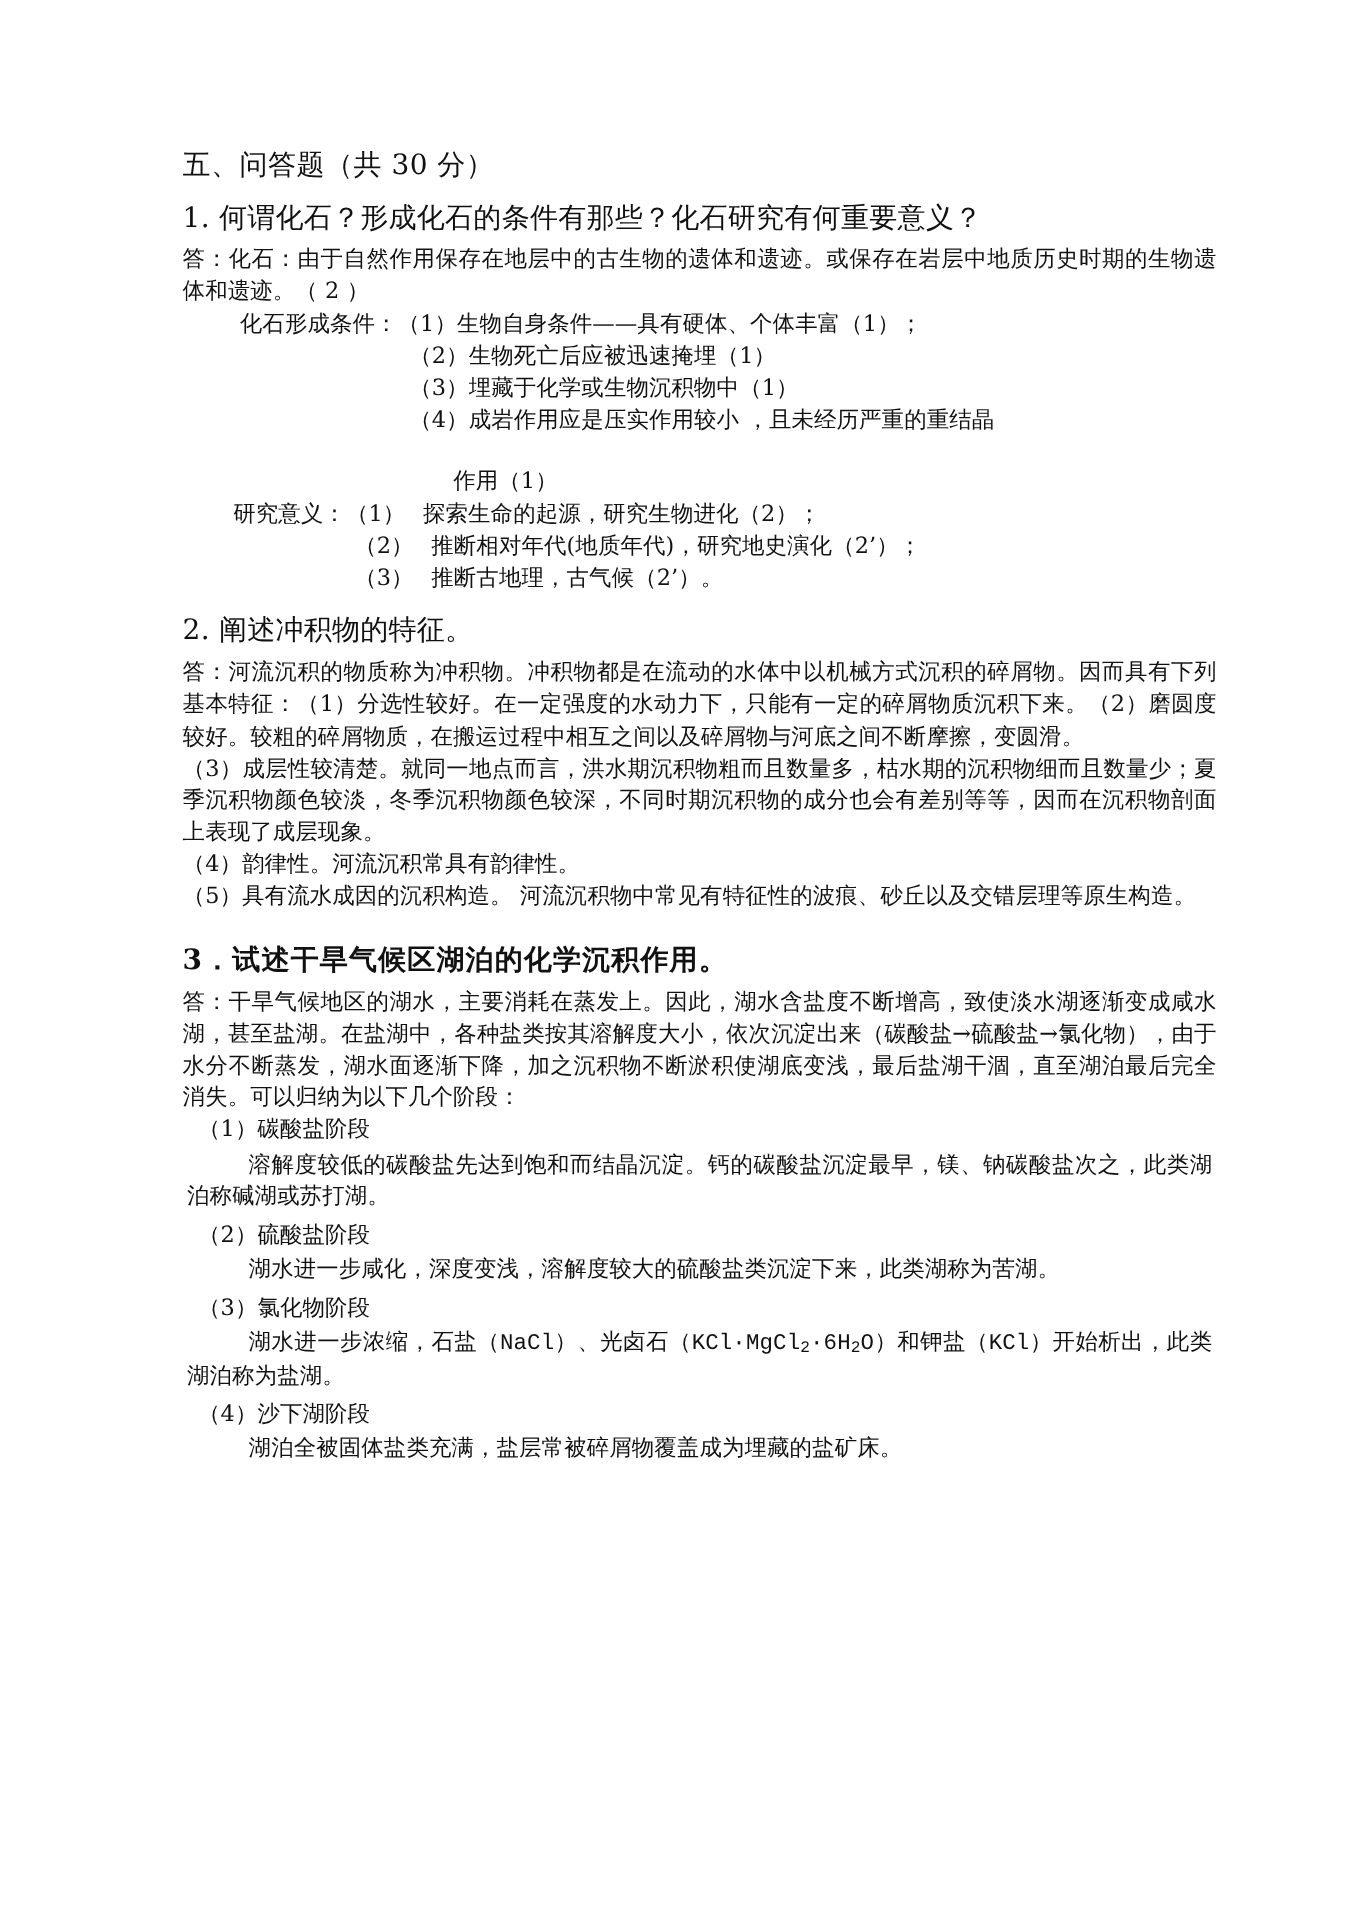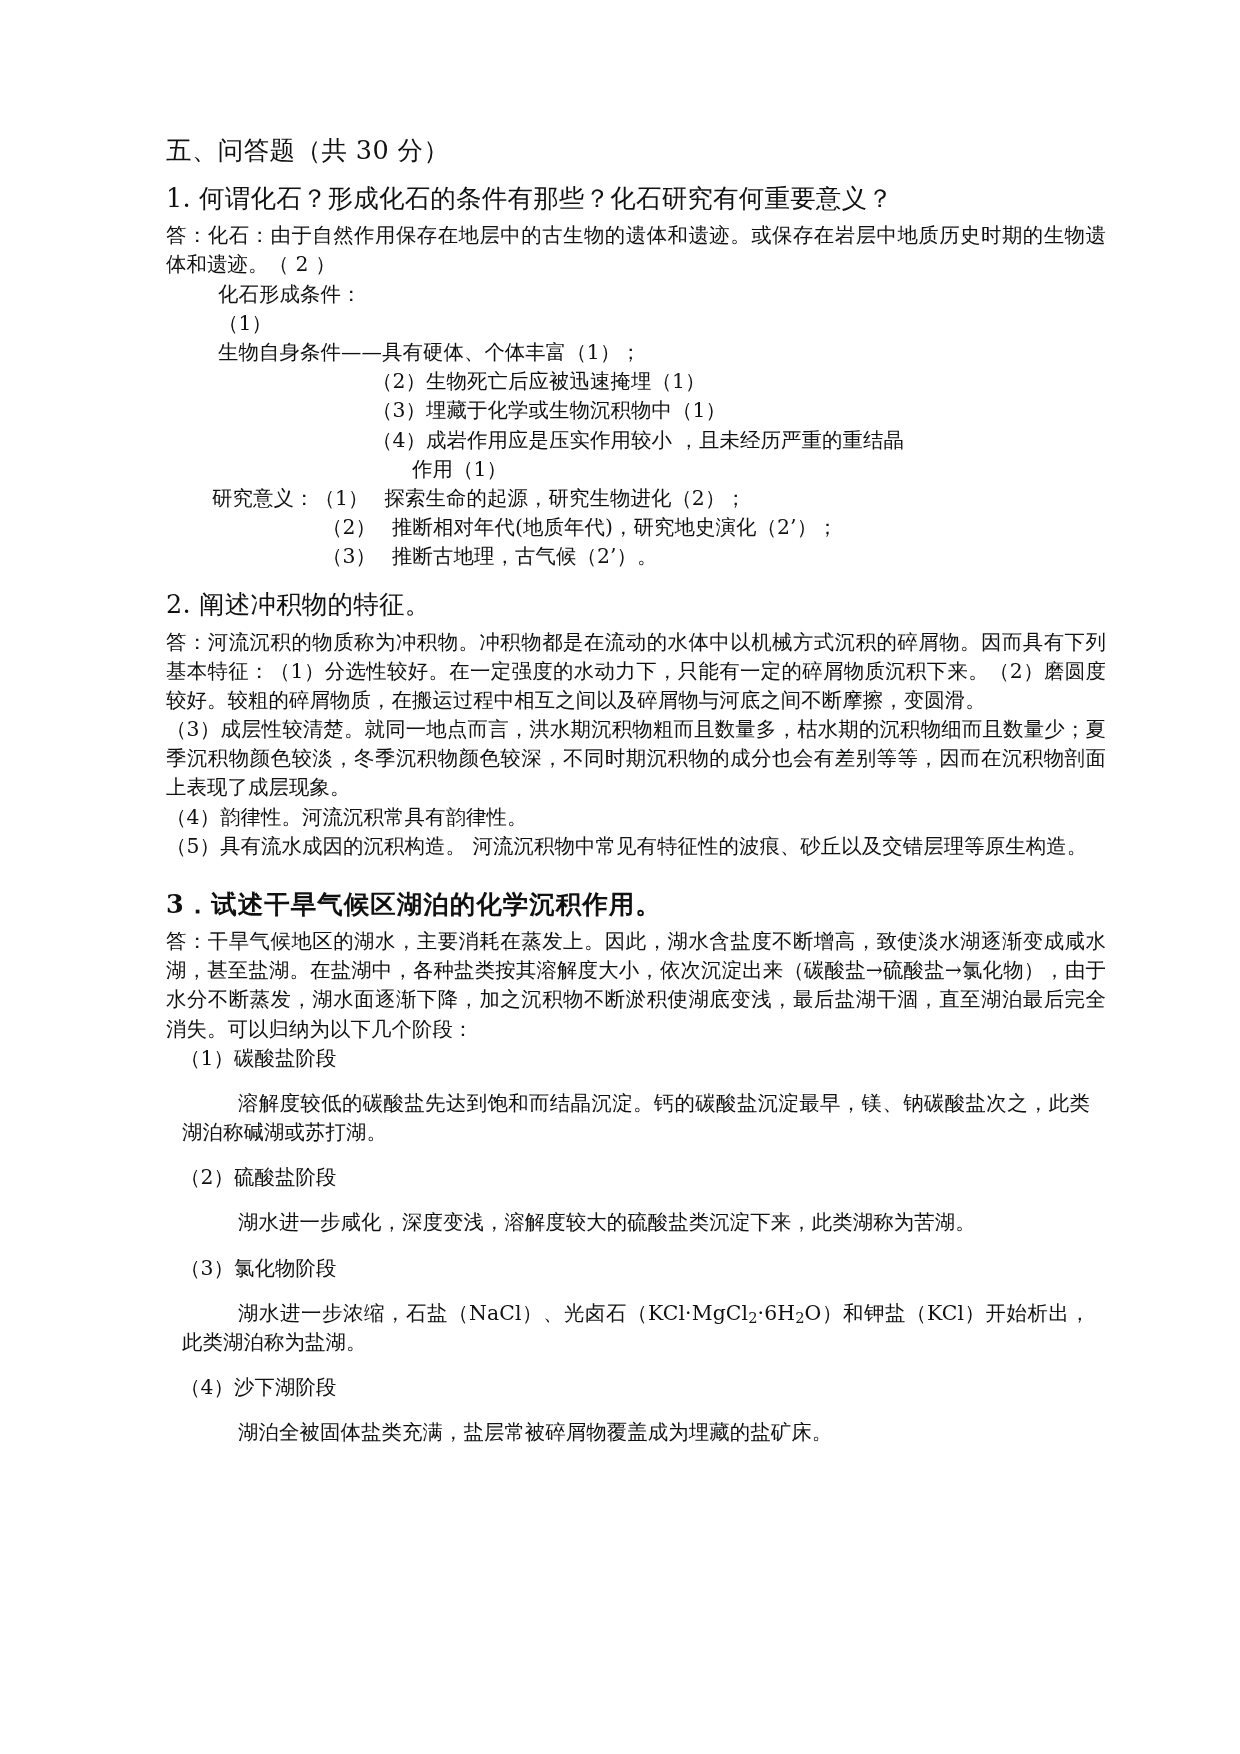--- a/index.html
+++ b/index.html
@@ -69,46 +69,47 @@
     line-height: 1.43;
     letter-spacing: 0.1px;
   }
   .list-row .lead {
     white-space: pre;
     flex: 0 0 auto;
   }
   .list-row .body {
     flex: 1 1 auto;
   }
-  .ind-a { padding-left: 52px; flex-direction: column; }   
+  .ind-a { padding-left: 52px; }   
   .ind-b { padding-left: 206px; }  
   .ind-c { padding-left: 46px; align-items: center; }   
   .ind-d { padding-left: 156px; }  
-  .ind-e { padding-left: 246px; }  
+  .ind-e { padding-left: 246px; margin-top: 27px; }  
 
   .gap-num {
     display: inline-block;
     width: 16px;
   }
 
   
   .stage-head {
     font-size: 20.4px;
     line-height: 1.43;
     margin: 0;
     padding-left: 14px;
     letter-spacing: 0.1px;
   }
   .stage-body {
     font-size: 20.4px;
     line-height: 1.43;
-    margin: 16px;
+    margin: 4px;
     text-align: justify;
     text-indent: 56px;
     letter-spacing: 0.1px;
+    font-family: Liberation Mono, monospace;
   }
   sub {
     font-size: 0.72em;
     vertical-align: -0.22em;
   }
 </style>
 </head>
 <body>
 
 <div class="page">

